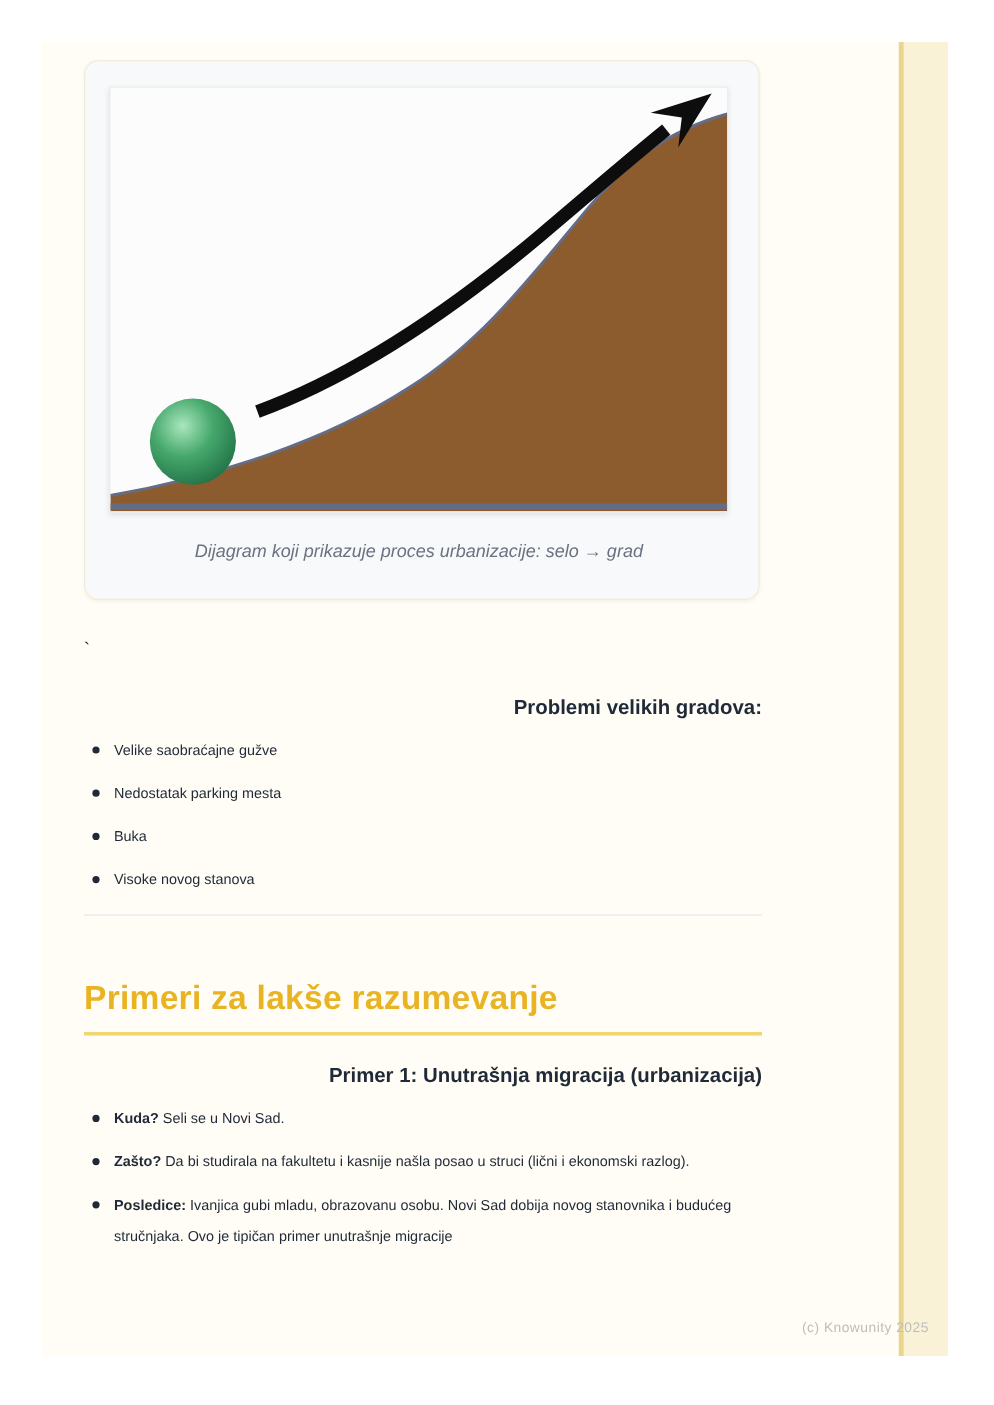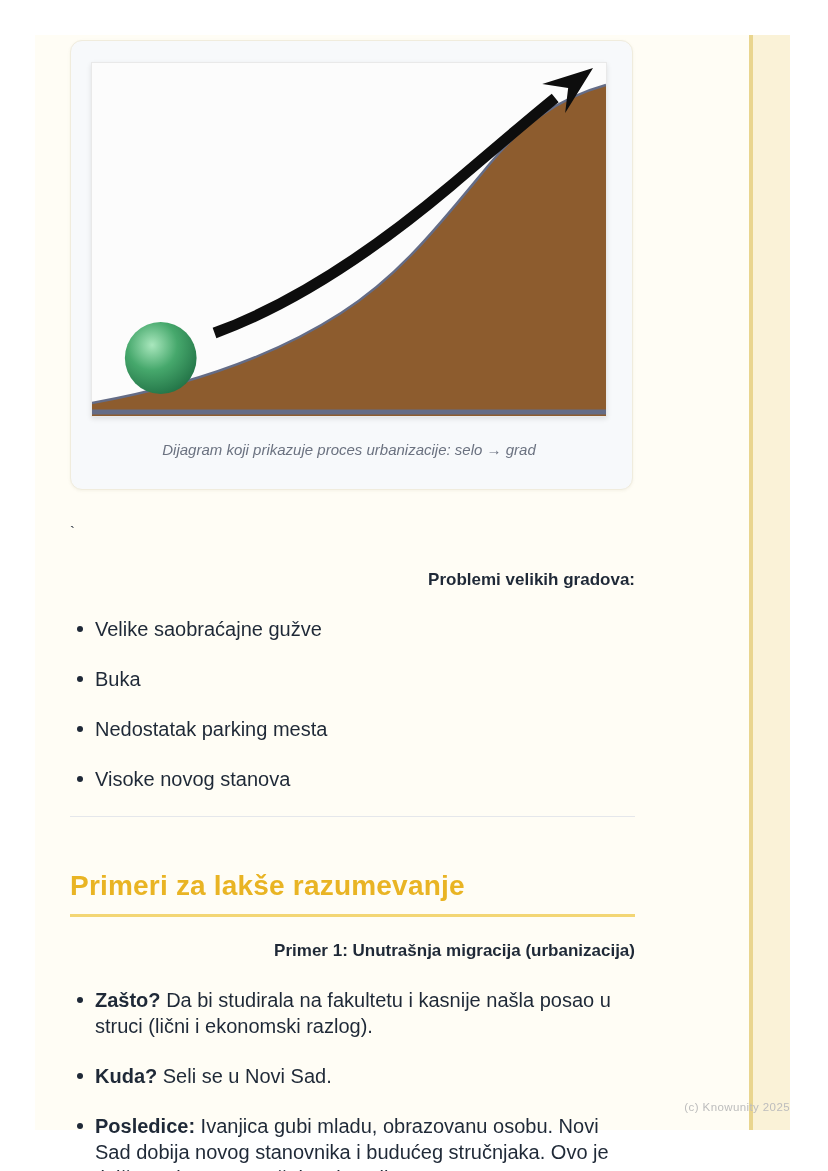--- a/index.html
+++ b/index.html
@@ -40,21 +40,21 @@
   .yellow-strip{
     position:absolute;right:0;top:0;bottom:0;width:41px;
     background:var(--strip-bg);
     border-left:4px solid var(--strip-line);
   }
   .content{
     position:absolute;left:35px;top:0;width:565px;
   }
   
   .figure-card{
-    margin-top:5px;width:563px;height:450px;
+    margin-top:15px;width:563px;height:450px;
     background:var(--card-bg);
     border:1px solid var(--card-border);
     border-radius:12px;
     padding:21px 0 0 20px;
     box-shadow:0 1px 3px rgba(160,150,110,0.10);
   }
   .figure-image{
     width:516px;height:355px;
     background:var(--image-bg);
     border:1px solid var(--image-border);
@@ -69,22 +69,22 @@
   .stray-char{margin-top:32px;font-size:15px;line-height:20px;color:var(--text);}
   
   .bold-heading{
     margin-top:26px;font-size:17px;font-weight:bold;line-height:24px;color:var(--text);text-align:right;
   }
   
   ul.bullet-list{
     margin-top:10px;list-style:none;
   }
   ul.bullet-list li{
-    position:relative;margin:24px 0;padding-left:25px;
-    font-size:20px;line-height:26px;
+    position:relative;margin:10px 0;padding-left:25px;
+    font-size:12px;line-height:26px;
   }
   ul.bullet-list li::before{
     content:"";position:absolute;left:7px;top:10px;
     width:6px;height:6px;border-radius:50%;background:var(--text);
   }
   
   .divider{
     margin-top:16px;border:none;border-top:1px solid var(--divider);width:565px;
   }
   
@@ -92,21 +92,21 @@
     margin-top:51px;font-size:28px;font-weight:bold;line-height:36px;
     color:var(--accent);letter-spacing:0.2px;
   }
   .heading-underline{
     margin-top:10px;width:565px;height:0;
     border-top:3px solid var(--accent-underline);
   }
   .examples-subheading{margin-top:22px;margin-left:16px;}
   
   .watermark{
-    position:absolute;top:1066px;right:0;z-index:2;
+    position:absolute;top:1066px;right:16px;z-index:2;
     font-size:11.5px;color:var(--watermark);letter-spacing:0.4px;
   }
 </style>
 </head>
 <body>
 
 <div class="doc-panel">
 
   <div class="yellow-strip"></div>
 
@@ -138,35 +138,35 @@
       </div>
       <figcaption class="figure-caption">Dijagram koji prikazuje proces urbanizacije: selo → grad</figcaption>
     </figure>
 
     <p class="stray-char">`</p>
 
     <p class="bold-heading">Problemi velikih gradova:</p>
 
     <ul class="bullet-list">
       <li>Velike saobraćajne gužve</li>
+      <li>Nedostatak parking mesta</li>
       <li>Buka</li>
-      <li>Nedostatak parking mesta</li>
       <li>Visoke novog stanova</li>
     </ul>
 
     <hr class="divider">
 
     <h1 class="section-heading">Primeri za lakše razumevanje</h1>
     <div class="heading-underline"></div>
 
     <p class="bold-heading examples-subheading">Primer 1: Unutrašnja migracija (urbanizacija)</p>
 
     <ul class="bullet-list">
+      <li><strong>Kuda?</strong> <span>Seli se u Novi Sad.</span></li>
       <li><strong>Zašto?</strong> <span>Da bi studirala na fakultetu i kasnije našla posao u struci (lični i ekonomski razlog).</span></li>
-      <li><strong>Kuda?</strong> <span>Seli se u Novi Sad.</span></li>
       <li><strong>Posledice:</strong> <span>Ivanjica gubi mladu, obrazovanu osobu. Novi Sad dobija novog stanovnika i budućeg stručnjaka. Ovo je tipičan primer unutrašnje migracije</span></li>
     </ul>
 
   </div>
 
   <div class="watermark">(c) Knowunity 2025</div>
 
 </div>
 
 </body></html>

